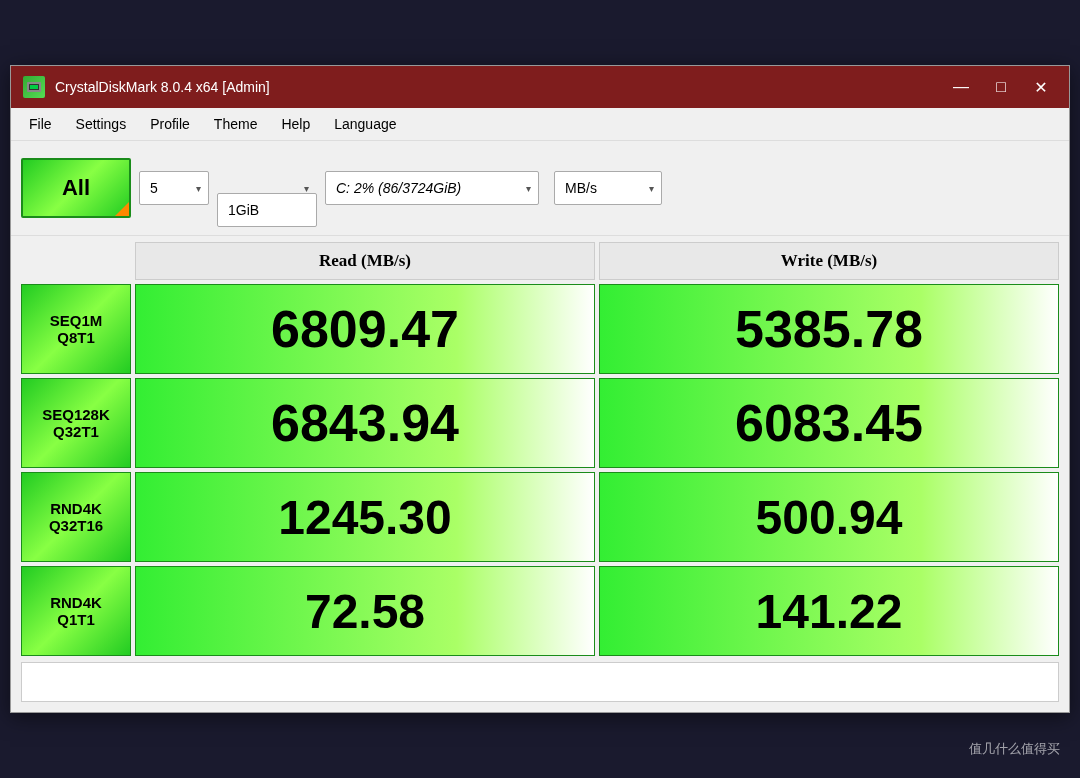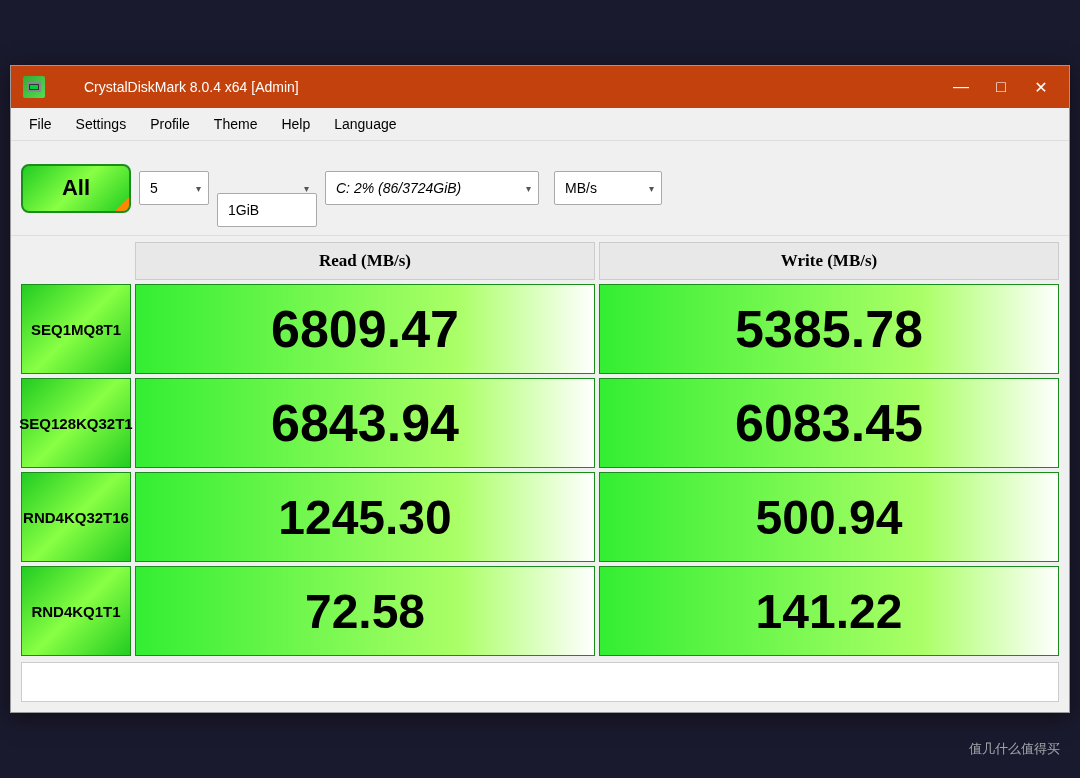--- a/index.html
+++ b/index.html
@@ -15,28 +15,27 @@
     }
 
     .window {
       width: 1060px;
       background: #f0f0f0;
       border: 1px solid #999;
       box-shadow: 0 4px 20px rgba(0,0,0,0.5);
     }
 
     .title-bar {
-      background: #c2410c;
+      background: #7f1d1d;
       color: white;
       display: flex;
       align-items: center;
       padding: 8px 12px;
       height: 42px;
       user-select: none;
-      gap: 29px;
     }
 
     .title-bar-icon {
       width: 22px;
       height: 22px;
       margin-right: 10px;
       flex-shrink: 0;
       background: linear-gradient(135deg, #3a3, #5d5);
       display: flex;
       align-items: center;
@@ -95,23 +94,23 @@
       border-bottom: 1px solid #ddd;
     }
 
     .all-btn {
       background: linear-gradient(135deg, #22cc22, #88ff44, #22cc22);
       border: 2px solid #1a8c1a;
       color: #000;
       font-size: 22px;
       font-weight: 900;
       width: 110px;
-      height: 49px;
+      height: 60px;
       cursor: pointer;
-      border-radius: 8px;
+      border-radius: 2px;
       position: relative;
       overflow: hidden;
     }
 
     .all-btn::after {
       content: '';
       position: absolute;
       bottom: 0;
       right: 0;
       width: 0;
@@ -173,20 +172,21 @@
       padding: 8px 4px;
       border: 1px solid #ccc;
       color: #000;
       font-family: Liberation Serif, serif;
     }
 
     .row-label {
       background: linear-gradient(135deg, #22cc22, #88ff44, #22cc22);
       border: 1px solid #1a8c1a;
       display: flex;
+      flex-direction: column;
       align-items: center;
       justify-content: center;
       font-size: 15px;
       font-weight: 700;
       color: #000;
       padding: 4px;
       min-height: 90px;
     }
 
     .result-cell {

